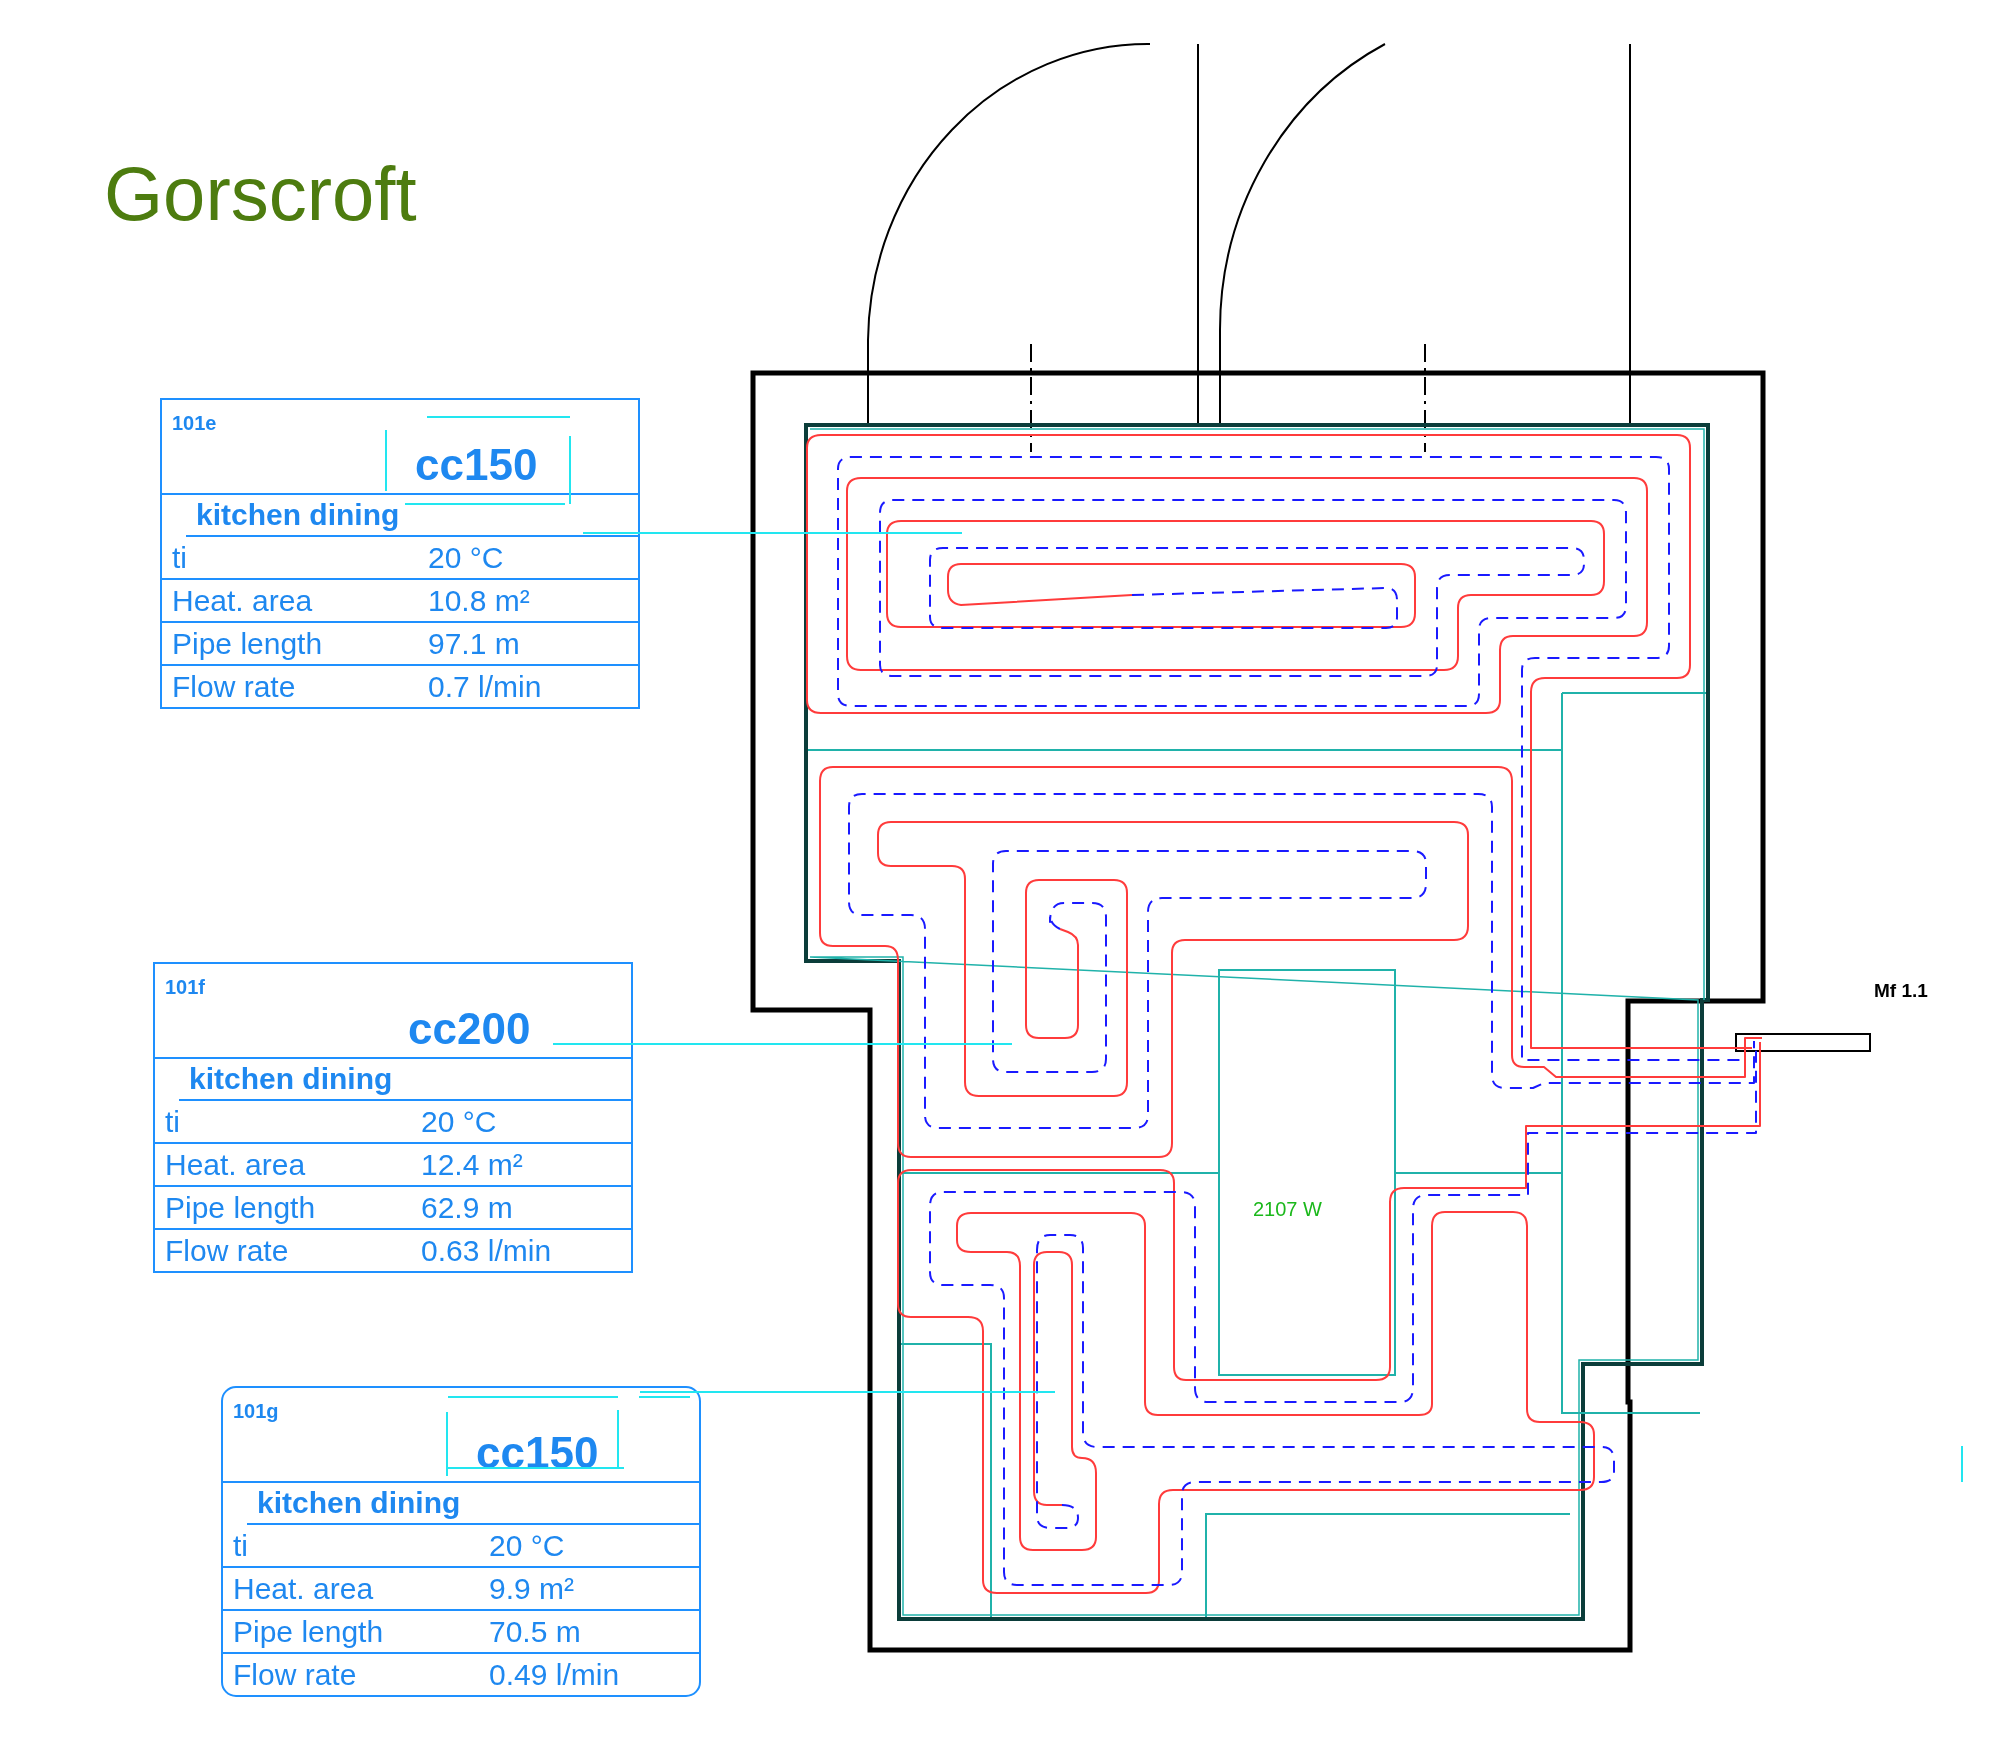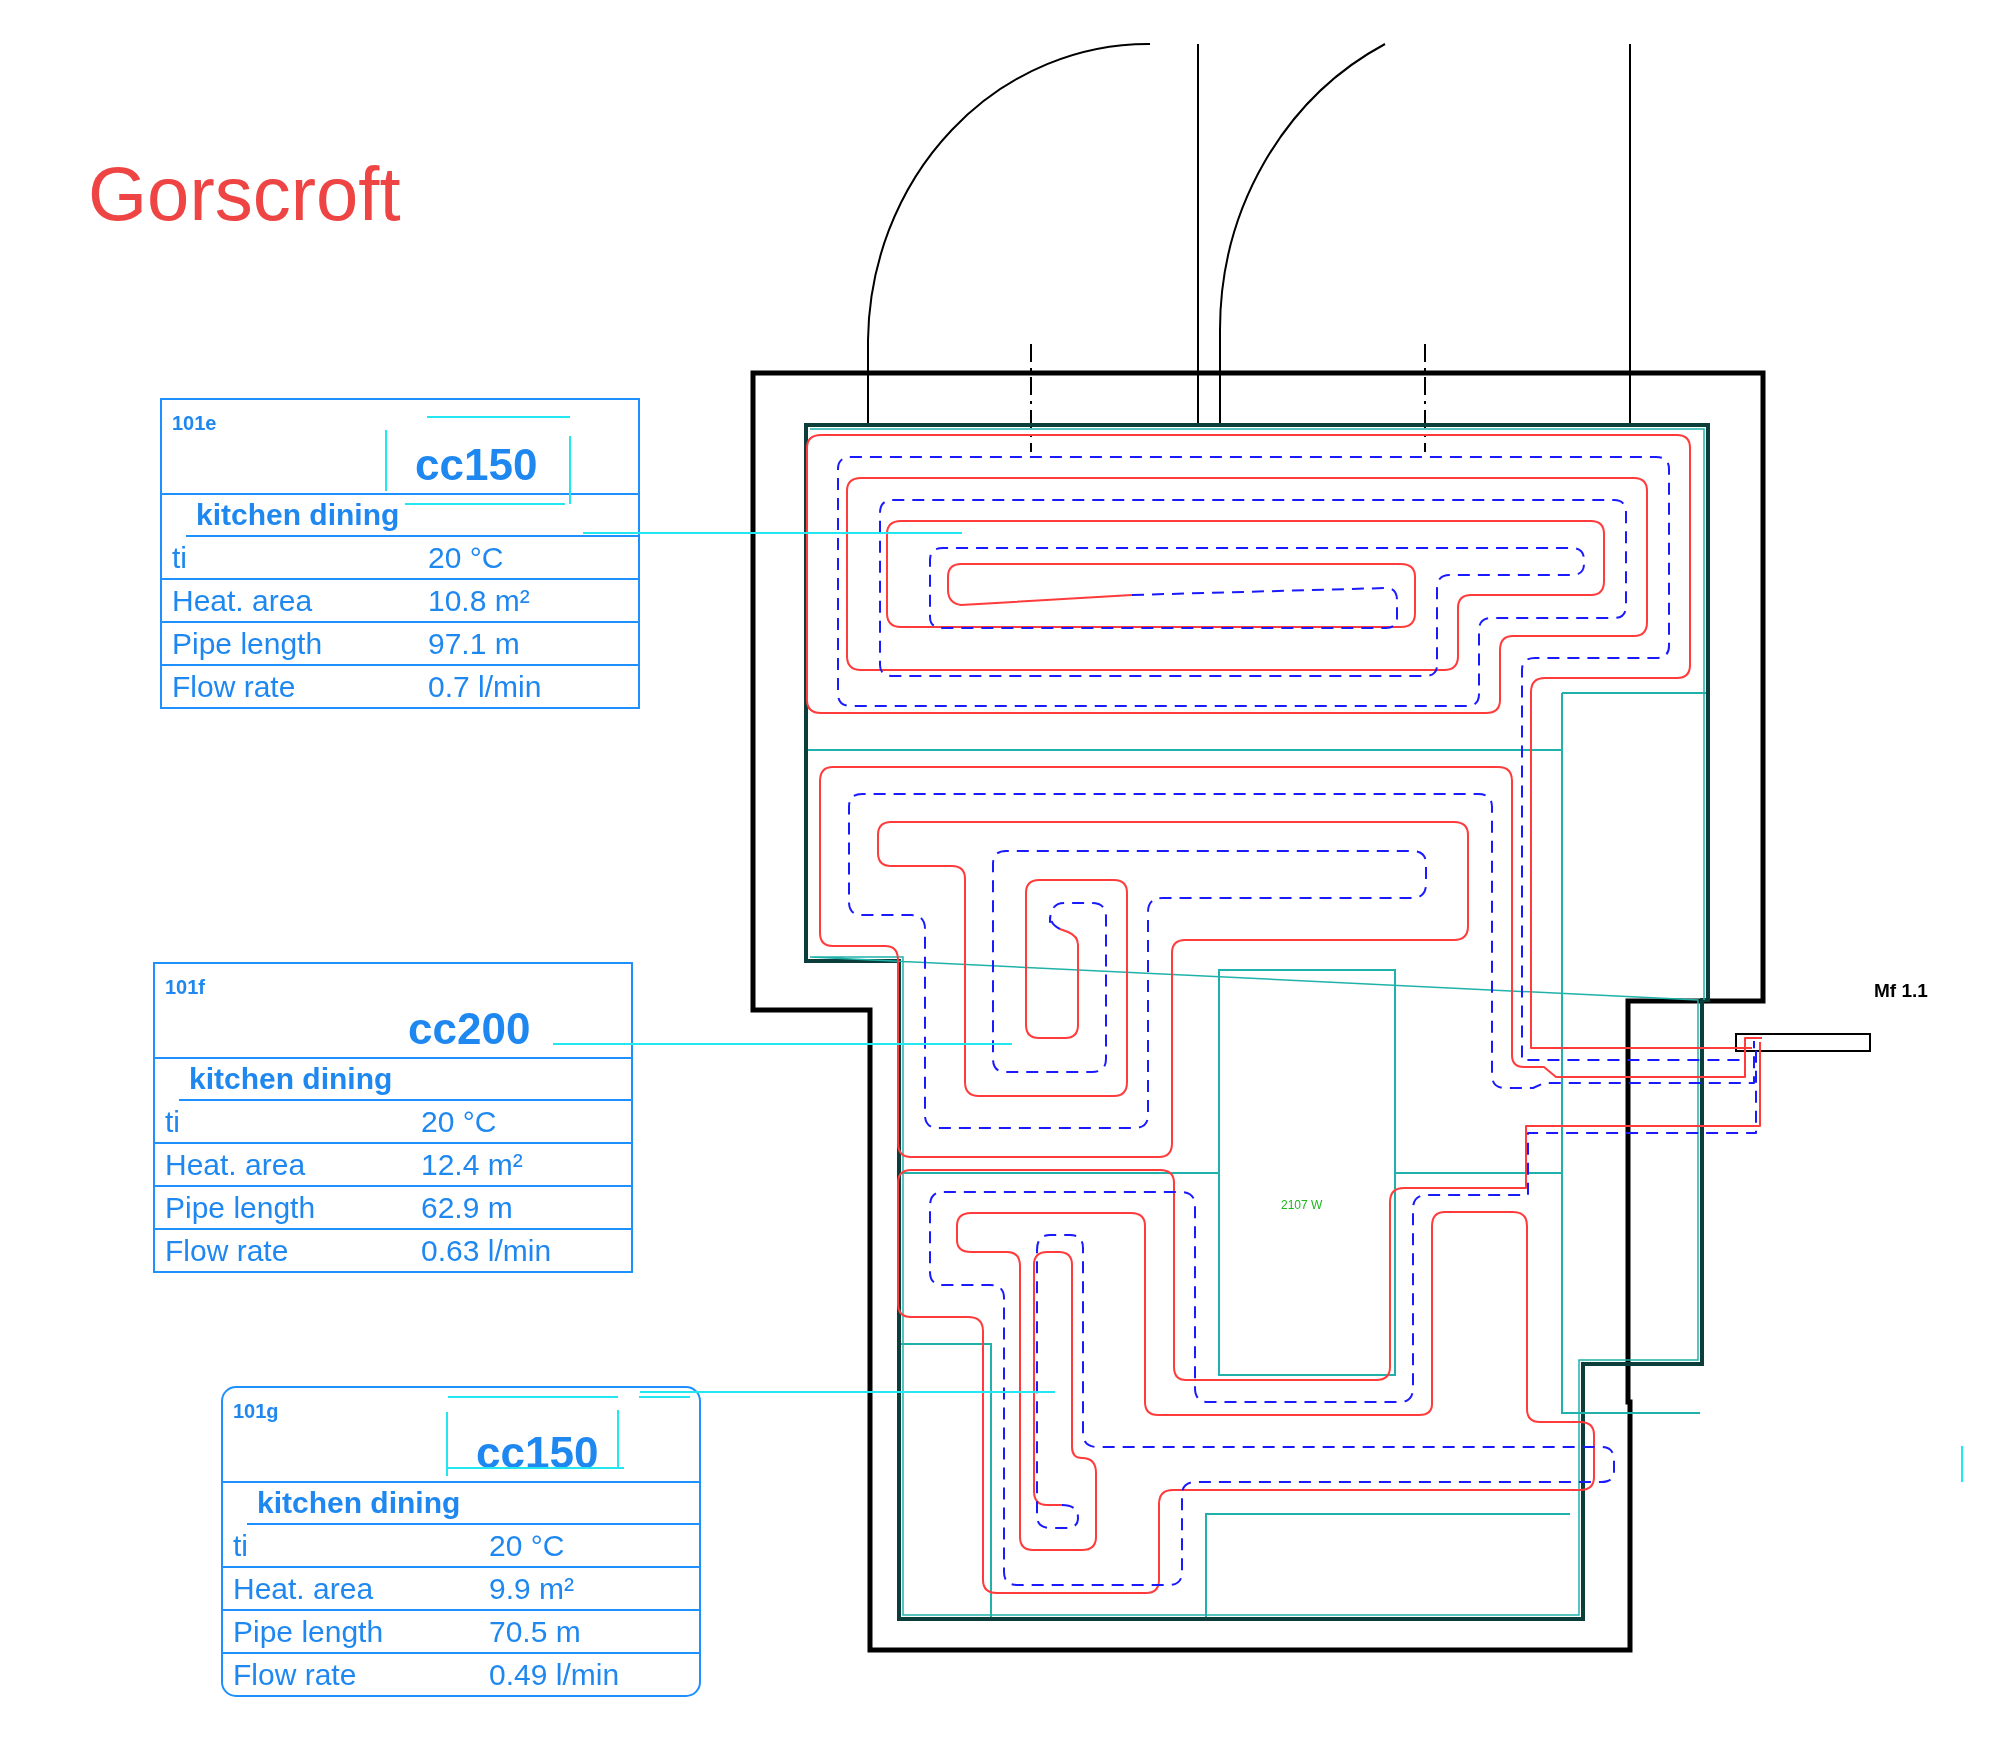--- a/index.html
+++ b/index.html
@@ -1,33 +1,33 @@
 <!DOCTYPE html>
 <html><head>
 <meta charset="utf-8">
 <style>
   html, body { margin: 0; padding: 0; background: #ffffff; }
   body { width: 2000px; height: 1762px; position: relative; overflow: hidden;
          font-family: "Liberation Sans", sans-serif; }
-  .title { position: absolute; left: 88px; top: 150px; font-size: 76px; color: #ef4444;
+  .title { position: absolute; left: 104px; top: 150px; font-size: 76px; color: #4d7c0f;
            font-family: "Liberation Sans", sans-serif; letter-spacing: 0px; }
   .card { position: absolute; border: 2px solid #1e90ff; background: transparent;
           color: #1e88f0; font-family: "Liberation Sans", sans-serif; }
   .card .hdr { position: relative; height: 93px; border-bottom: 2px solid #1e90ff; }
   .card .code { position: absolute; left: 10px; top: 12px; font-size: 20px; font-weight: bold; }
   .card .cc { position: absolute; left: 253px; top: 40px; font-size: 44px; font-weight: bold; text-align: right; }
   .card .room { height: 40px; line-height: 40px; padding-left: 10px; font-size: 30px; font-weight: bold;
                 border-bottom: 2px solid #1e90ff; margin-left: 24px; }
   .card .row { display: flex; height: 41px; line-height: 41px; font-size: 30px;
                border-bottom: 2px solid #1e90ff; }
   .card .row:last-child { border-bottom: none; }
   .card .row .k { width: 256px; padding-left: 10px; }
   .card .row .v { flex: 1; }
   .mf-label { position: absolute; left: 1874px; top: 980px; font-size: 19px; font-weight: bold; color: #000; }
-  .power { position: absolute; left: 1253px; top: 1198px; font-size: 12px; color: #1bb81b; margin-left: 28px; }
+  .power { position: absolute; left: 1253px; top: 1198px; font-size: 20px; color: #1bb81b; }
   svg#plan { position: absolute; left: 0; top: 0; }
 </style>
 </head>
 <body>
 
 <div class="title">Gorscroft</div>
 
 <div class="card" style="left:160px; top:398px; width:476px;">
   <div class="hdr">
     <span class="code">101e</span>

